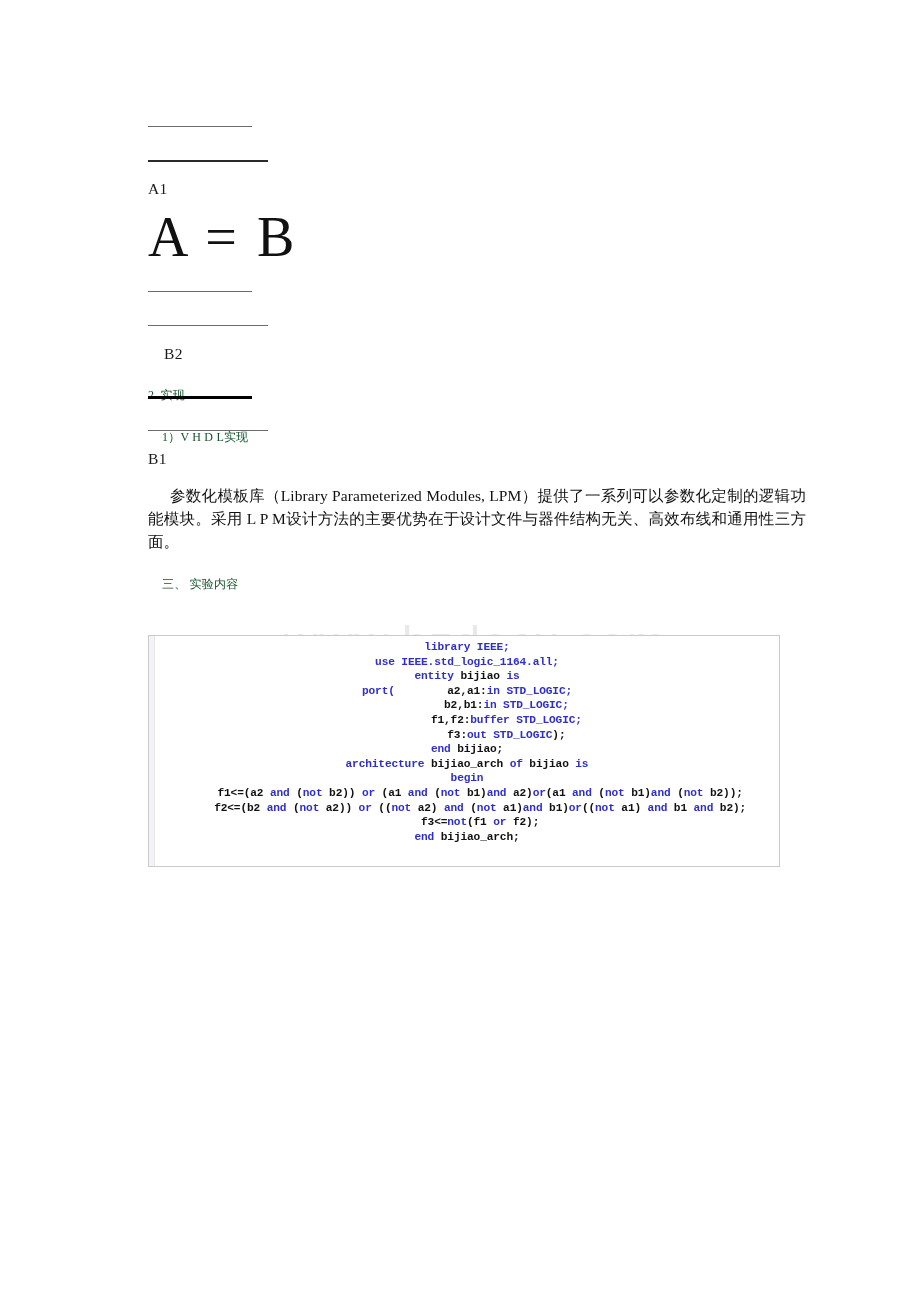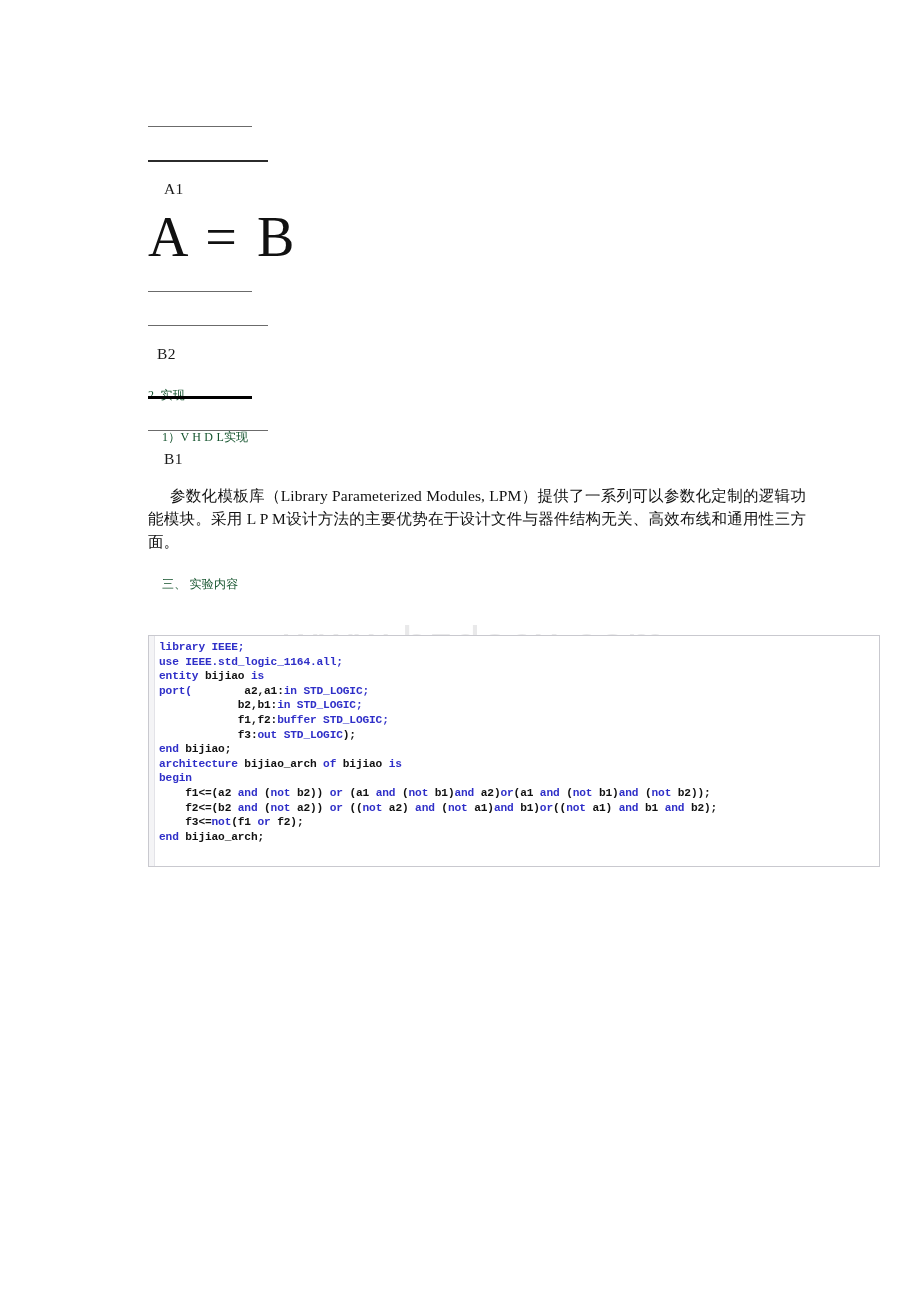--- a/index.html
+++ b/index.html
@@ -62,21 +62,20 @@
   .seg.thin  { height: 1px;  background: #6b6b6b; }
   .seg.mid   { height: 2px;  background: #2b2b2b; }
   .seg.thick { height: 3px;  background: #000000; }
 
   .fig-label {
     position: absolute;
     font-family: "Liberation Serif", "DejaVu Serif", serif;
     font-size: 15.5px;
     color: #1a1a1a;
     letter-spacing: 0.3px;
-    margin-left: 16px;
   }
   .fig-formula {
     position: absolute;
     font-family: "Liberation Serif", "DejaVu Serif", serif;
     font-size: 56px;
     color: #111111;
     letter-spacing: 3px;
     white-space: nowrap;
   }
 
@@ -108,25 +107,26 @@
   .spacer-16 { height: 16px; }
   .spacer-20 { height: 20px; }
 
   
   .code-wrap {
     margin: 12px 0 0 0;
     padding: 0 0 0 148px;
   }
   .code-box {
     position: relative;
-    width: 732px;
+    width: 632px;
     min-height: 232px;
     background: #ffffff;
     border: 1px solid #c9c9cf;
     box-sizing: border-box;
+    text-align: center;
   }
   .code-gutter {
     position: absolute;
     left: 0;
     top: 0;
     bottom: 0;
     width: 5px;
     background: #f4f4f6;
     border-right: 1px solid #e3e3e8;
   }
@@ -152,21 +152,21 @@
 
   <div class="content">
 
     <div class="figure">
       <div class="seg thin" style="left:148px; top:126px; width:104px;"></div>
       <div class="seg mid" style="left:148px; top:160px; width:120px;"></div>
       <div class="fig-label" style="left:148px; top:180px;">A1</div>
       <div class="fig-formula" style="left:148px; top:205px;">A = B</div>
       <div class="seg thin" style="left:148px; top:291px; width:104px;"></div>
       <div class="seg thin" style="left:148px; top:325px; width:120px;"></div>
-      <div class="fig-label" style="left:141px; top:345px;">B2</div>
+      <div class="fig-label" style="left:164px; top:345px;">B2</div>
       <div class="seg thick" style="left:148px; top:396px; width:104px;"></div>
       <div class="seg thin" style="left:148px; top:430px; width:120px;"></div>
       <div class="fig-label" style="left:148px; top:450px;">B1</div>
     </div>
 
     <div class="spacer-20"></div>
 
     <p class="heading">2. 实现</p>
 
     <div class="spacer-12"></div>

